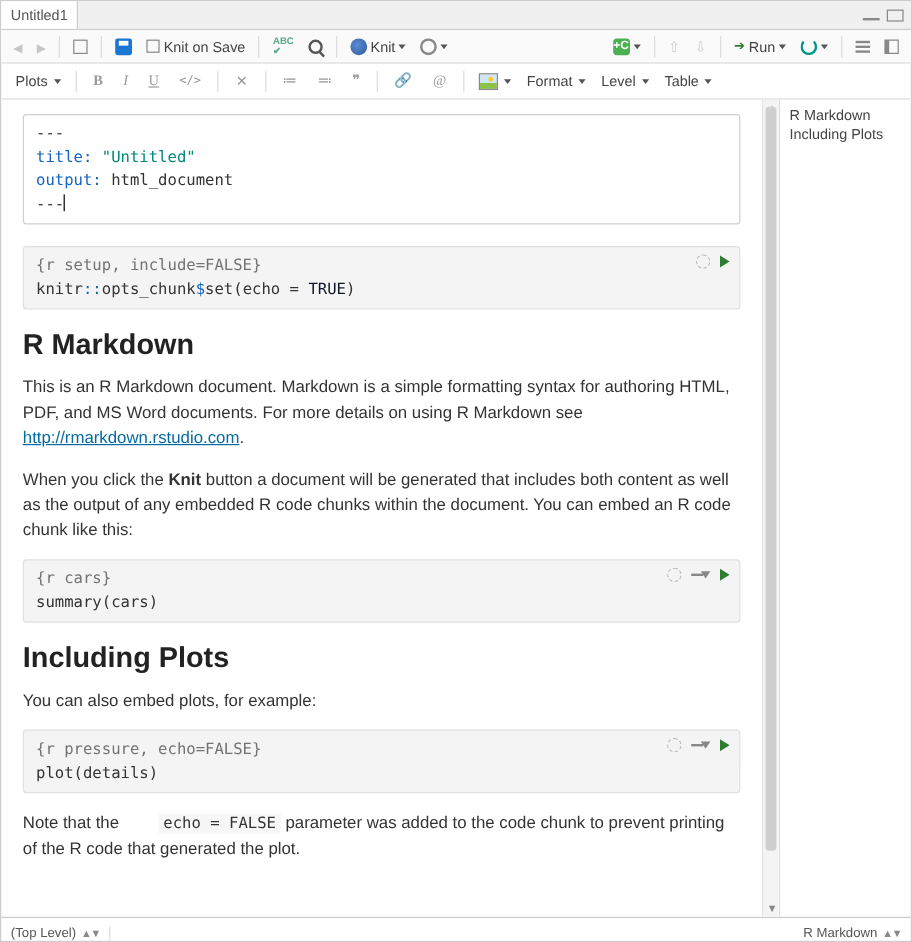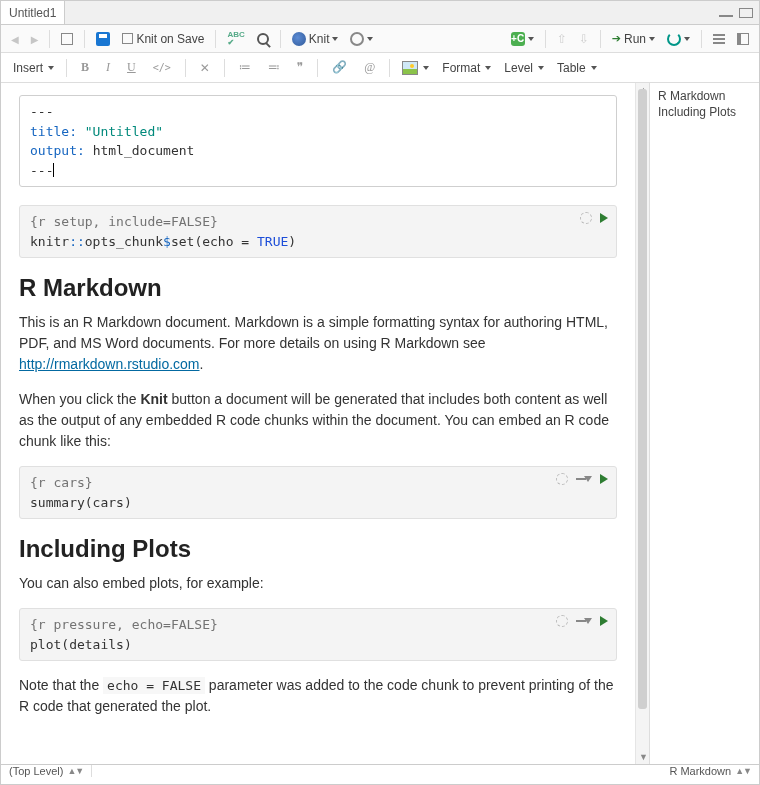--- a/index.html
+++ b/index.html
@@ -151,38 +151,38 @@
     border-radius: 3px;
     padding: 6px 10px;
     font-family: "Lucida Console", Consolas, monospace;
     font-size: 13px;
     line-height: 1.5;
     margin: 6px 0 14px;
     position: relative;
   }
   .chunk .header { color: #737373; }
   .chunk .code .op { color: #1565c0; }
-  .chunk .code .kw { color: #1d4ed8; }
+  .chunk .code .kw { color: #0f172a; }
   .chunk-ctrl {
     position: absolute; top: 6px; right: 8px;
     display: flex; gap: 8px; align-items: center;
   }
   .chunk-gear { width:12px;height:12px;border:1.5px dashed #bbb;border-radius:50%; }
   .run-above { display:flex; align-items:center; }
   .run-above span { width:0;height:0;border-left:4px solid transparent;border-right:4px solid transparent;border-top:6px solid #888;}
   .run-above::before { content:""; display:block; width:10px;height:2px;background:#888;margin-right:-2px; }
   .play { width:0;height:0;border-top:5px solid transparent;border-bottom:5px solid transparent;border-left:8px solid #2e7d32; }
 
   h1.doc { font-size: 24px; font-weight: 700; color:#222; margin: 16px 0 10px; }
   p.doc { font-size: 14px; color:#333; line-height: 1.5; margin: 8px 0 14px; }
   a.doc { color: #0369a1; text-decoration: underline; }
-  code.inline { font-family: "Lucida Console", Consolas, monospace; background:#f7f7f7; padding:1px 4px; font-size:13px; }
+  code.inline { font-family: "Lucida Console", Consolas, monospace; background:#f7f7f7; padding:1px 4px; font-size:13px;margin-left:29px; }
 
   .statusbar {
-    display:flex; align-items:flex-start; height: 20px;
+    display:flex; align-items:flex-end; height: 20px;
     border-top: 1px solid #ccc; font-size: 11px; color:#555;
   }
   .statusbar .cell { padding: 0 8px; display:flex; align-items:center; gap:4px; }
   .statusbar .cell.left { border-right: 1px solid #ddd; }
   .statusbar .spacer { flex:1; }
   .spinner { font-size:9px; color:#888; letter-spacing:-1px; }
 </style>
 </head>
 <body>
 
@@ -263,21 +263,21 @@
         <span></span>
       </span>
     </div>
   <div class="tbtn">
       <span class="outline-icon" style="border-left:4px solid #888;"></span>
     </div>
 </div>
 
 <div class="fmt-toolbar">
   <div class="tbtn">
-    <span>Insert</span>
+    <span>Plots</span>
     <span class="caret"></span>
   </div>
   <div class="sep"></div>
   <div class="fmt-btn" style="font-weight:bold;">B</div>
   <div class="fmt-btn" style="font-style:italic;">I</div>
   <div class="fmt-btn" style="text-decoration:underline;">U</div>
   <div class="fmt-btn" style="font-family:monospace;font-size:10px;">&lt;/&gt;</div>
   <div class="sep"></div>
   <div class="fmt-btn" style="font-family:sans-serif;">✕</div>
   <div class="sep"></div>

